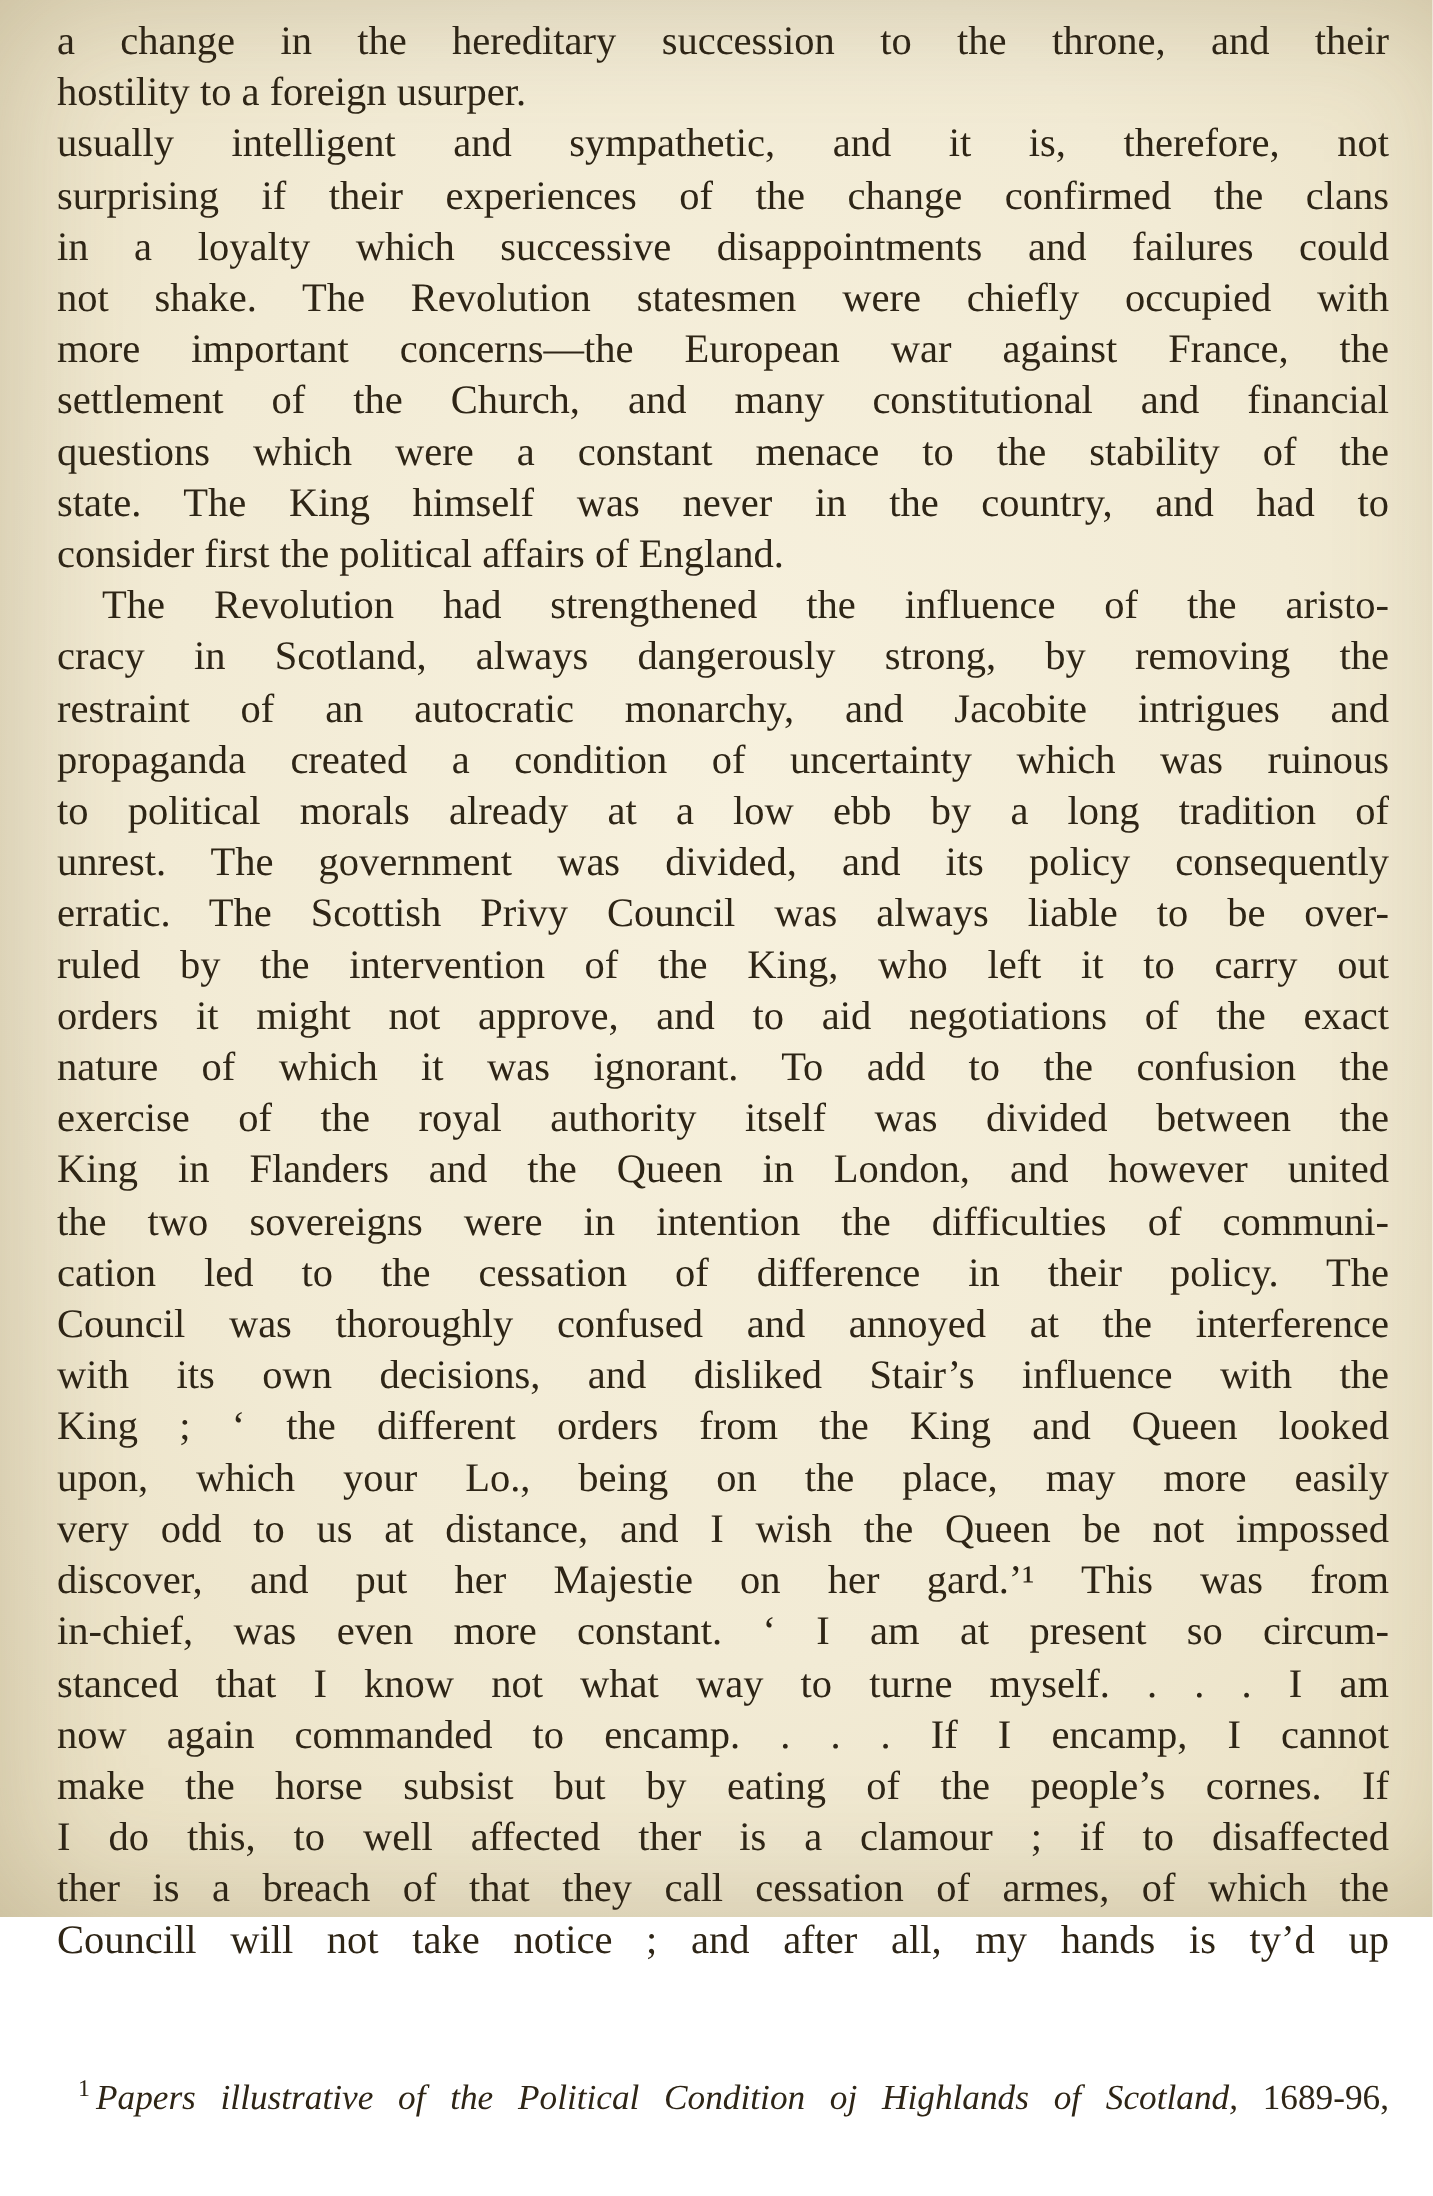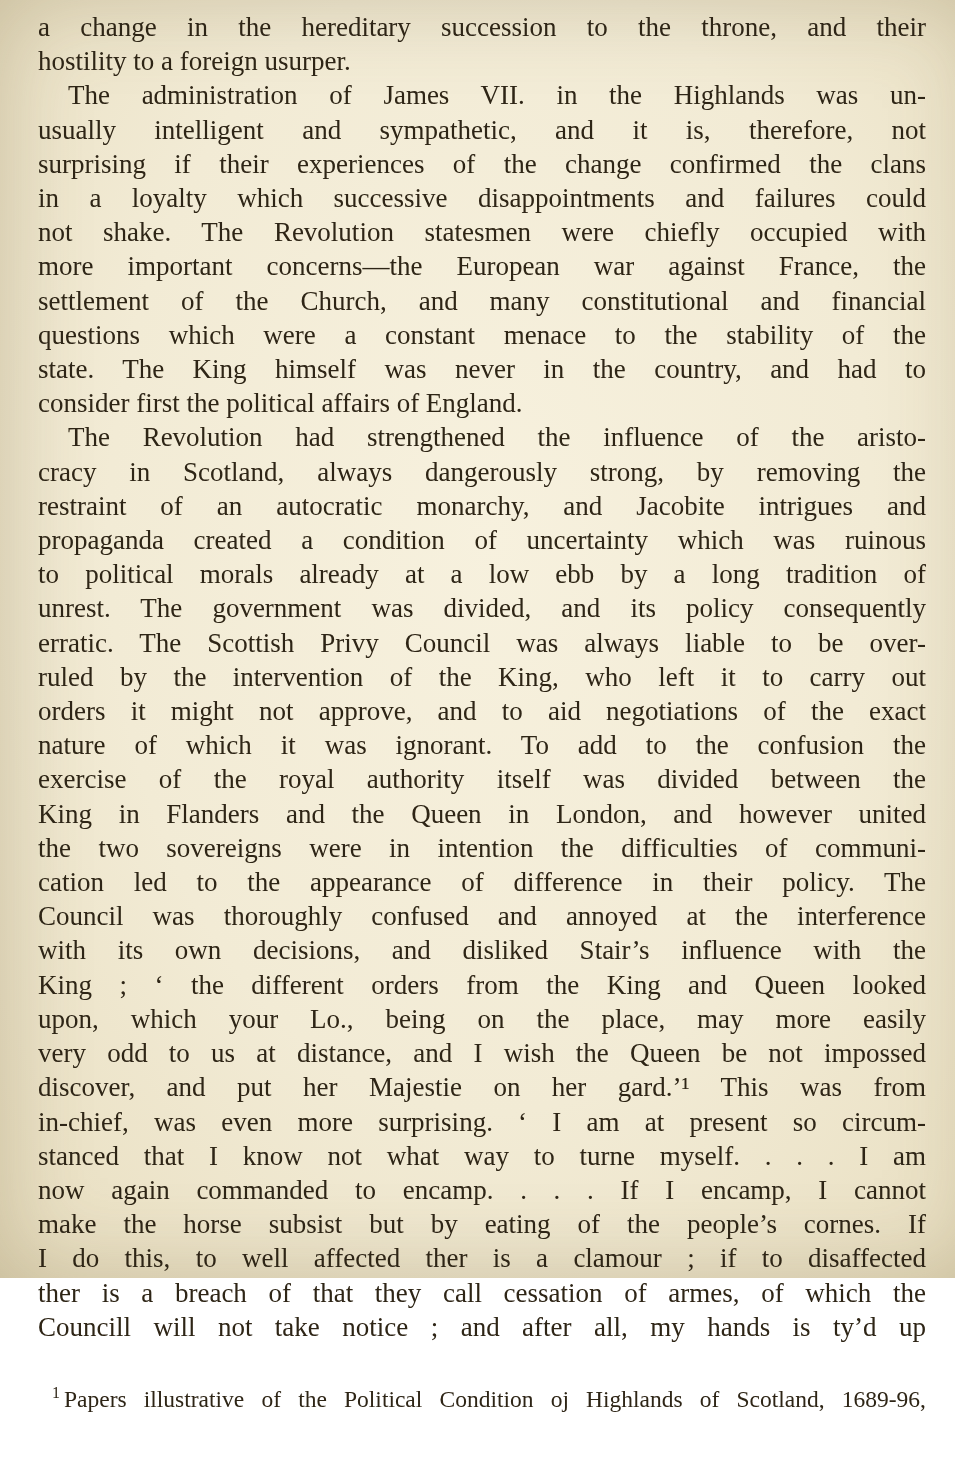--- a/index.html
+++ b/index.html
@@ -42,31 +42,30 @@
     text-align-last: justify;
     text-indent: 14px;
   }
   .fn-line2 { text-align: left; }
   .fn-marker {
     font-size: 0.68em;
     vertical-align: super;
     line-height: 0;
     margin-right: 4px;
   }
-  .fn-title { }
+  .fn-title { font-style: italic; }
 </style>
 </head>
 <body>
 
 <div class="page">
 
   <div class="text-block">
       <div class="line just">a change in the hereditary succession to the throne, and their</div>
       <div class="line">hostility to a foreign usurper.</div>
-      <div class="line indent just">The administration of James VII. in the Highlands was un-</div>
       <div class="line just">usually intelligent and sympathetic, and it is, therefore, not</div>
       <div class="line just">surprising if their experiences of the change confirmed the clans</div>
       <div class="line just">in a loyalty which successive disappointments and failures could</div>
       <div class="line just">not shake.  The Revolution statesmen were chiefly occupied with</div>
       <div class="line just">more important concerns—the European war against France, the</div>
       <div class="line just">settlement of the Church, and many constitutional and financial</div>
       <div class="line just">questions which were a constant menace to the stability of the</div>
       <div class="line just">state.  The King himself was never in the country, and had to</div>
       <div class="line">consider first the political affairs of England.</div>
       <div class="line indent just">The Revolution had strengthened the influence of the aristo-</div>
@@ -75,28 +74,28 @@
       <div class="line just">propaganda created a condition of uncertainty which was ruinous</div>
       <div class="line just">to political morals already at a low ebb by a long tradition of</div>
       <div class="line just">unrest.  The government was divided, and its policy consequently</div>
       <div class="line just">erratic.  The Scottish Privy Council was always liable to be over-</div>
       <div class="line just">ruled by the intervention of the King, who left it to carry out</div>
       <div class="line just">orders it might not approve, and to aid negotiations of the exact</div>
       <div class="line just">nature of which it was ignorant.  To add to the confusion the</div>
       <div class="line just">exercise of the royal authority itself was divided between the</div>
       <div class="line just">King in Flanders and the Queen in London, and however united</div>
       <div class="line just">the two sovereigns were in intention the difficulties of communi-</div>
-      <div class="line just">cation led to the appearance of difference in their policy.  The</div>
+      <div class="line just">cation led to the cessation of difference in their policy.  The</div>
       <div class="line just">Council was thoroughly confused and annoyed at the interference</div>
       <div class="line just">with its own decisions, and disliked Stair’s influence with the</div>
       <div class="line just">King ; ‘ the different orders from the King and Queen looked</div>
       <div class="line just">upon, which your Lo., being on the place, may more easily</div>
       <div class="line just">very odd to us at distance, and I wish the Queen be not impossed</div>
       <div class="line just">discover, and put her Majestie on her gard.’¹  This was from</div>
-      <div class="line just">in-chief, was even more surprising.  ‘ I am at present so circum-</div>
+      <div class="line just">in-chief, was even more constant.  ‘ I am at present so circum-</div>
       <div class="line just">stanced that I know not what way to turne myself. . . .  I am</div>
       <div class="line just">now again commanded to encamp. . . .  If I encamp, I cannot</div>
       <div class="line just">make the horse subsist but by eating of the people’s cornes.  If</div>
       <div class="line just">I do this, to well affected ther is a clamour ; if to disaffected</div>
       <div class="line just">ther is a breach of that they call cessation of armes, of which the</div>
       <div class="line just">Councill will not take notice ; and after all, my hands is ty’d up</div>
     </div>
 
   <div class="footnote">
     <div class="fn-line1">

